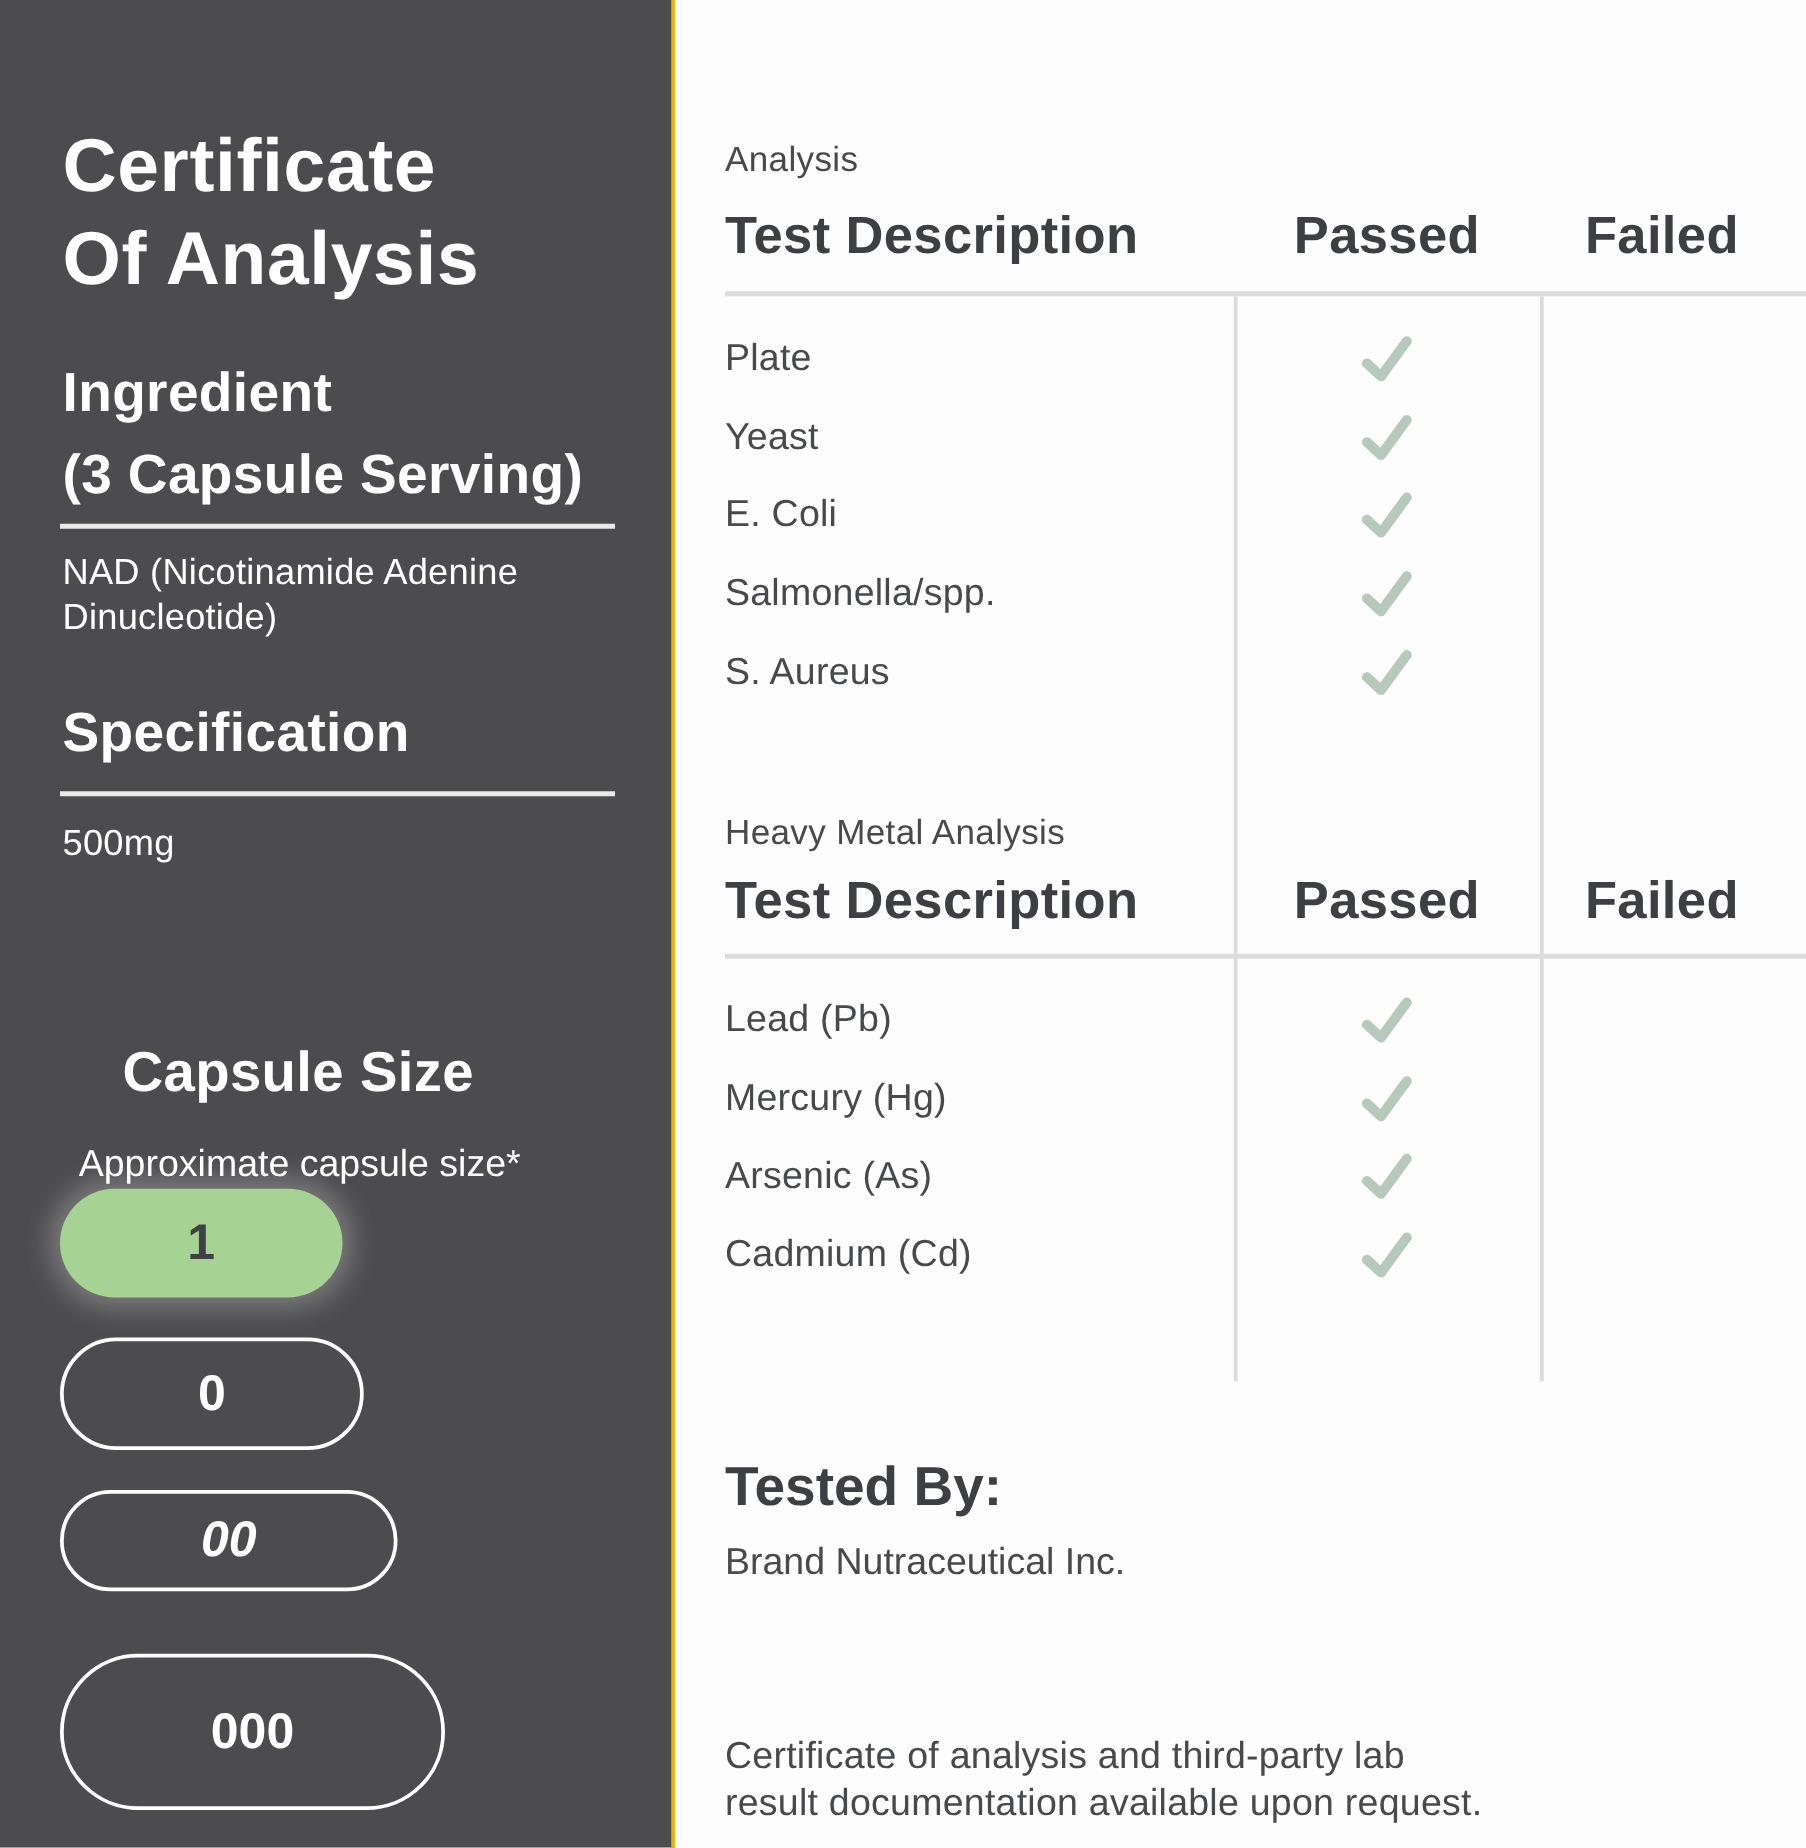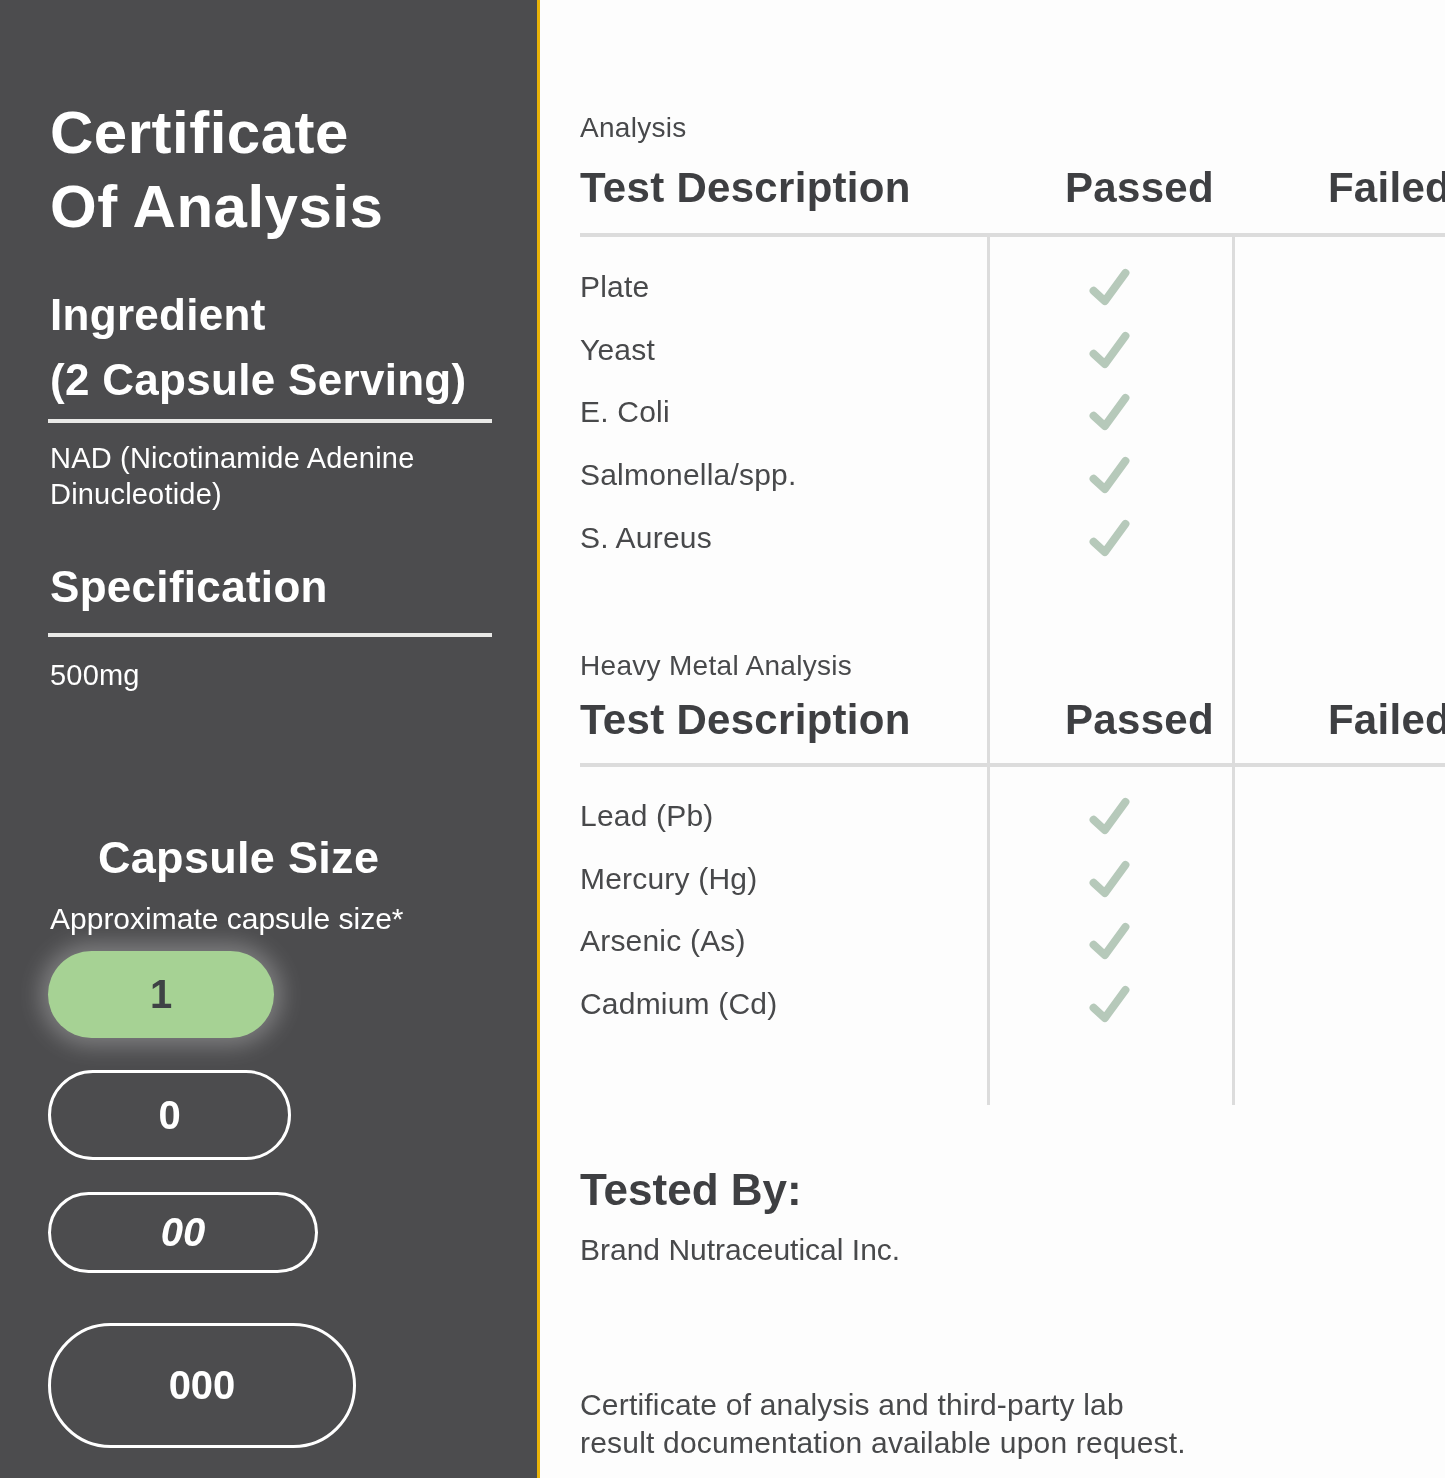--- a/index.html
+++ b/index.html
@@ -29,21 +29,21 @@
   .cap-h{top:832px;font-size:45px;margin-left:48px;}
   .rule{position:absolute;left:48px;width:444px;height:4px;background:var(--divider,#e9e9e7);}
   .rule-1{top:419px;}
   .rule-2{top:633px;}
   .val{
     position:absolute;left:50px;margin:0;color:#fff;font-weight:500;
     font-size:29px;line-height:36px;white-space:pre-line;letter-spacing:.2px;
   }
   .ing-v{top:440px;}
   .spec-v{top:617px;margin-top:40px;}
-  .cap-sub{position:absolute;left:50px;top:902px;margin:0;color:#fff;font-weight:500;font-size:30px;}
+  .cap-sub{position:absolute;left:50px;top:902px;margin:13px;color:#fff;font-weight:500;font-size:30px;}
   .pill{
     position:absolute;left:48px;display:flex;align-items:center;justify-content:center;
     border:3px solid #fff;border-radius:999px;box-sizing:border-box;
     color:#fff;font-size:40px;font-weight:700;
   }
   .pill.selected{
     background:var(--pill-selected,#a6d294);
     color:var(--pill-text-selected,#3e4245);
     border:none;
     box-shadow:0 0 22px 8px rgba(255,255,255,.28);
@@ -61,21 +61,21 @@
   .sec-label-1{top:112px;}
   .sec-label-2{top:650px;}
   .trow{
     position:absolute;left:0;width:902px;
     display:grid;grid-template-columns:444px 245px 213px;align-items:center;
     box-sizing:border-box;
   }
   .trow .c1{padding-left:37px;box-sizing:border-box;}
   .trow .c2{justify-self:center;}
   .trow .c3{justify-self:center;padding-right:18px;}
-  .thead{height:56px;font-size:42px;font-weight:700;color:#3e3f42;letter-spacing:.3px;gap:30px;}
+  .thead{height:56px;font-size:42px;font-weight:700;color:#3e3f42;letter-spacing:.3px;}
   .thead-1{top:160px;}
   .thead-2{top:692px;}
   .hline{position:absolute;left:37px;right:0;height:4px;background:var(--table-line,#dcdcdc);}
   .hline-1{top:233px;}
   .hline-2{top:763px;}
   .vline{position:absolute;top:237px;height:868px;width:3px;background:var(--table-line,#dcdcdc);}
   .vline-1{left:444px;}
   .vline-2{left:689px;}
   .drow{height:44px;font-size:30px;color:var(--text-dark,#48494b);letter-spacing:.2px;}
   .check{width:45px;height:42px;display:block;}
@@ -88,21 +88,21 @@
   }
 </style>
 </head>
 <body>
 
 <div class="sidebar">
   <h1 class="title">Certificate
 Of Analysis</h1>
 
   <h2 class="sec-h ing-h">Ingredient
-(2 Capsule Serving)</h2>
+(3 Capsule Serving)</h2>
   <div class="rule rule-1"></div>
   <p class="val ing-v">NAD (Nicotinamide Adenine
 Dinucleotide)</p>
 
   <h2 class="sec-h spec-h">Specification</h2>
   <div class="rule rule-2"></div>
   <p class="val spec-v">500mg</p>
 
   <h2 class="sec-h cap-h">Capsule Size</h2>
   <p class="cap-sub">Approximate capsule size*</p>

